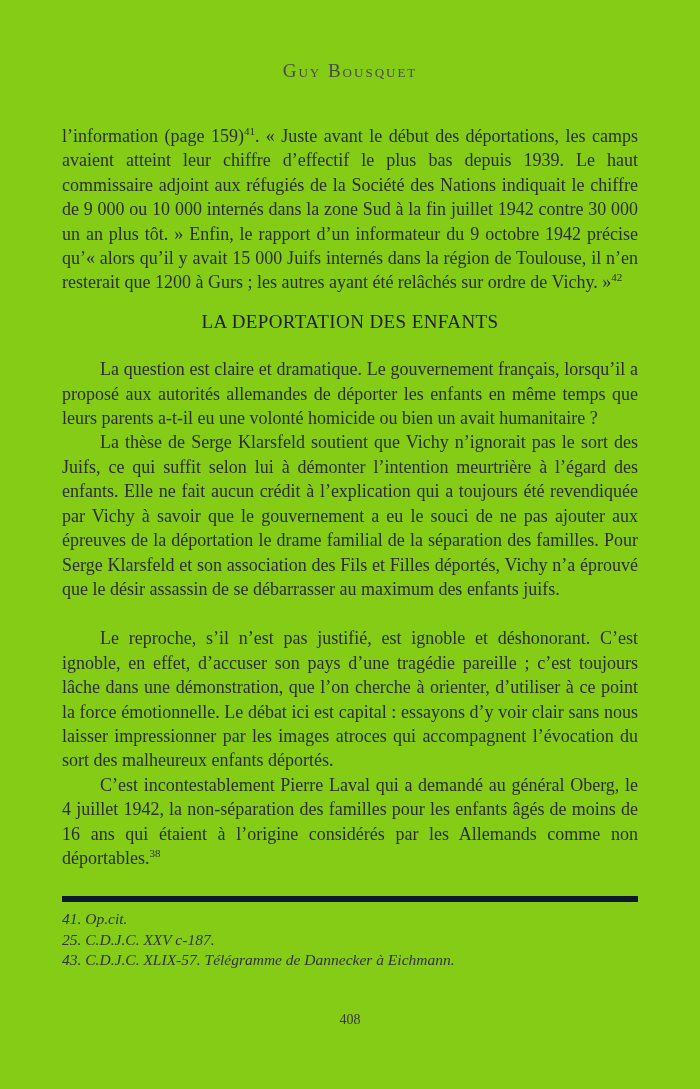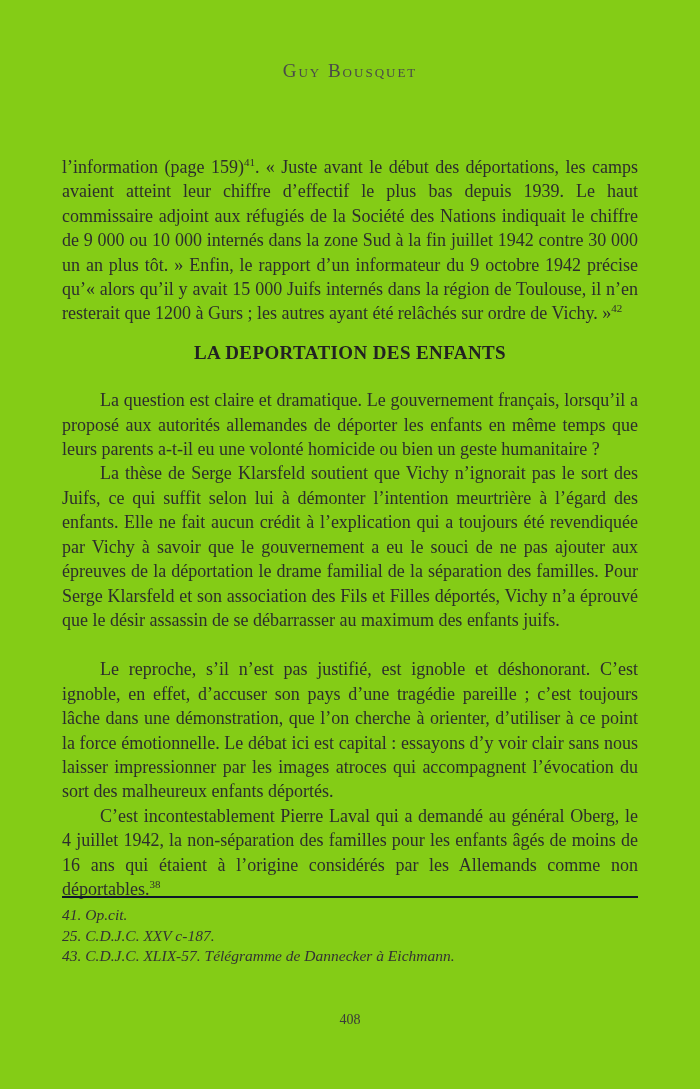--- a/index.html
+++ b/index.html
@@ -22,57 +22,57 @@
     left: 0;
     width: 100%;
     text-align: center;
     font-size: 19px;
     font-variant: small-caps;
     letter-spacing: 2px;
     color: #4a4a4a;
   }
   .textblock {
     position: absolute;
-    top: 155px;
+    top: 124px;
     left: 62px;
     width: 576px;
     font-size: 18px;
     line-height: 24.4px;
     text-align: justify;
     color: #2d2d2d;
   }
   .textblock p {
     margin: 0;
     text-indent: 38px;
   }
   .textblock p.no-indent {
     text-indent: 0;
   }
   .textblock p.gap-above {
     margin-top: 25px;
   }
   .section-heading {
     margin: 15px 0 23px 0;
     font-size: 19px;
-    font-weight: bold;
+    font-weight: normal;
     text-align: center;
     letter-spacing: 0.4px;
     color: #222222;
   }
   sup {
     font-size: 11px;
     line-height: 0;
     vertical-align: super;
   }
   .footnotes {
     position: absolute;
     top: 896px;
     left: 62px;
     width: 576px;
-    border-top: 2px solid #0f172a;
+    border-top: 6px solid #0f172a;
     padding-top: 7px;
     font-style: italic;
     font-size: 15.5px;
     line-height: 20.5px;
     color: #333333;
   }
   .footnote-line {
     margin: 0;
   }
   .page-number {
@@ -91,21 +91,21 @@
 <div class="page">
 
   <div class="running-header">Guy Bousquet</div>
 
   <div class="textblock">
 
     <p class="no-indent"><span>l’information (page 159)</span><sup>41</sup><span>. « Juste avant le début des déportations, les camps avaient atteint leur chiffre d’effectif le plus bas depuis 1939. Le haut commissaire adjoint aux réfugiés de la Société des Nations indiquait le chiffre de 9 000 ou 10 000 internés dans la zone Sud à la fin juillet 1942 contre 30 000 un an plus tôt. » Enfin, le rapport d’un informateur du 9 octobre 1942 précise qu’« alors qu’il y avait 15 000 Juifs internés dans la région de Toulouse, il n’en resterait que 1200 à Gurs ; les autres ayant été relâchés sur ordre de Vichy. »</span><sup>42</sup></p>
 
     <h2 class="section-heading">LA DEPORTATION DES ENFANTS</h2>
 
-    <p>La question est claire et dramatique. Le gouvernement français, lorsqu’il a proposé aux autorités allemandes de déporter les enfants en même temps que leurs parents a-t-il eu une volonté homicide ou bien un geste humanitaire ?</p>
+    <p>La question est claire et dramatique. Le gouvernement français, lorsqu’il a proposé aux autorités allemandes de déporter les enfants en même temps que leurs parents a-t-il eu une volonté homicide ou bien un avait humanitaire ?</p>
 
     <p>La thèse de Serge Klarsfeld soutient que Vichy n’ignorait pas le sort des Juifs, ce qui suffit selon lui à démonter l’intention meurtrière à l’égard des enfants. Elle ne fait aucun crédit à l’explication qui a toujours été revendiquée par Vichy à savoir que le gouvernement a eu le souci de ne pas ajouter aux épreuves de la déportation le drame familial de la séparation des familles. Pour Serge Klarsfeld et son association des Fils et Filles déportés, Vichy n’a éprouvé que le désir assassin de se débarrasser au maximum des enfants juifs.</p>
 
     <p class="gap-above">Le reproche, s’il n’est pas justifié, est ignoble et déshonorant. C’est ignoble, en effet, d’accuser son pays d’une tragédie pareille ; c’est toujours lâche dans une démonstration, que l’on cherche à orienter, d’utiliser à ce point la force émotionnelle. Le débat ici est capital : essayons d’y voir clair sans nous laisser impressionner par les images atroces qui accompagnent l’évocation du sort des malheureux enfants déportés.</p>
 
     <p><span>C’est incontestablement Pierre Laval qui a demandé au général Oberg, le 4 juillet 1942, la non-séparation des familles pour les enfants âgés de moins de 16 ans qui étaient à l’origine considérés par les Allemands comme non déportables.</span><sup>38</sup></p>
 
   </div>
 
   <div class="footnotes">

